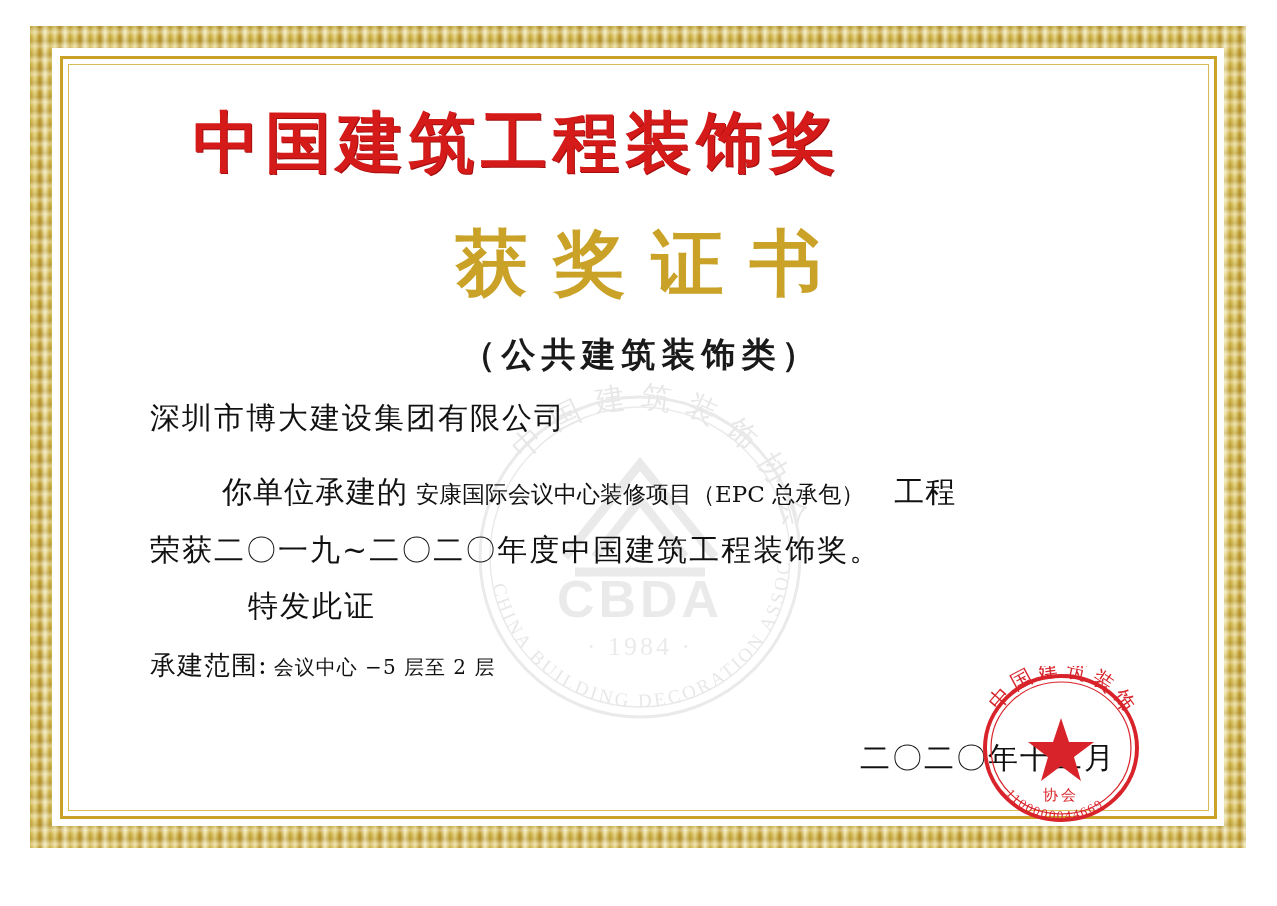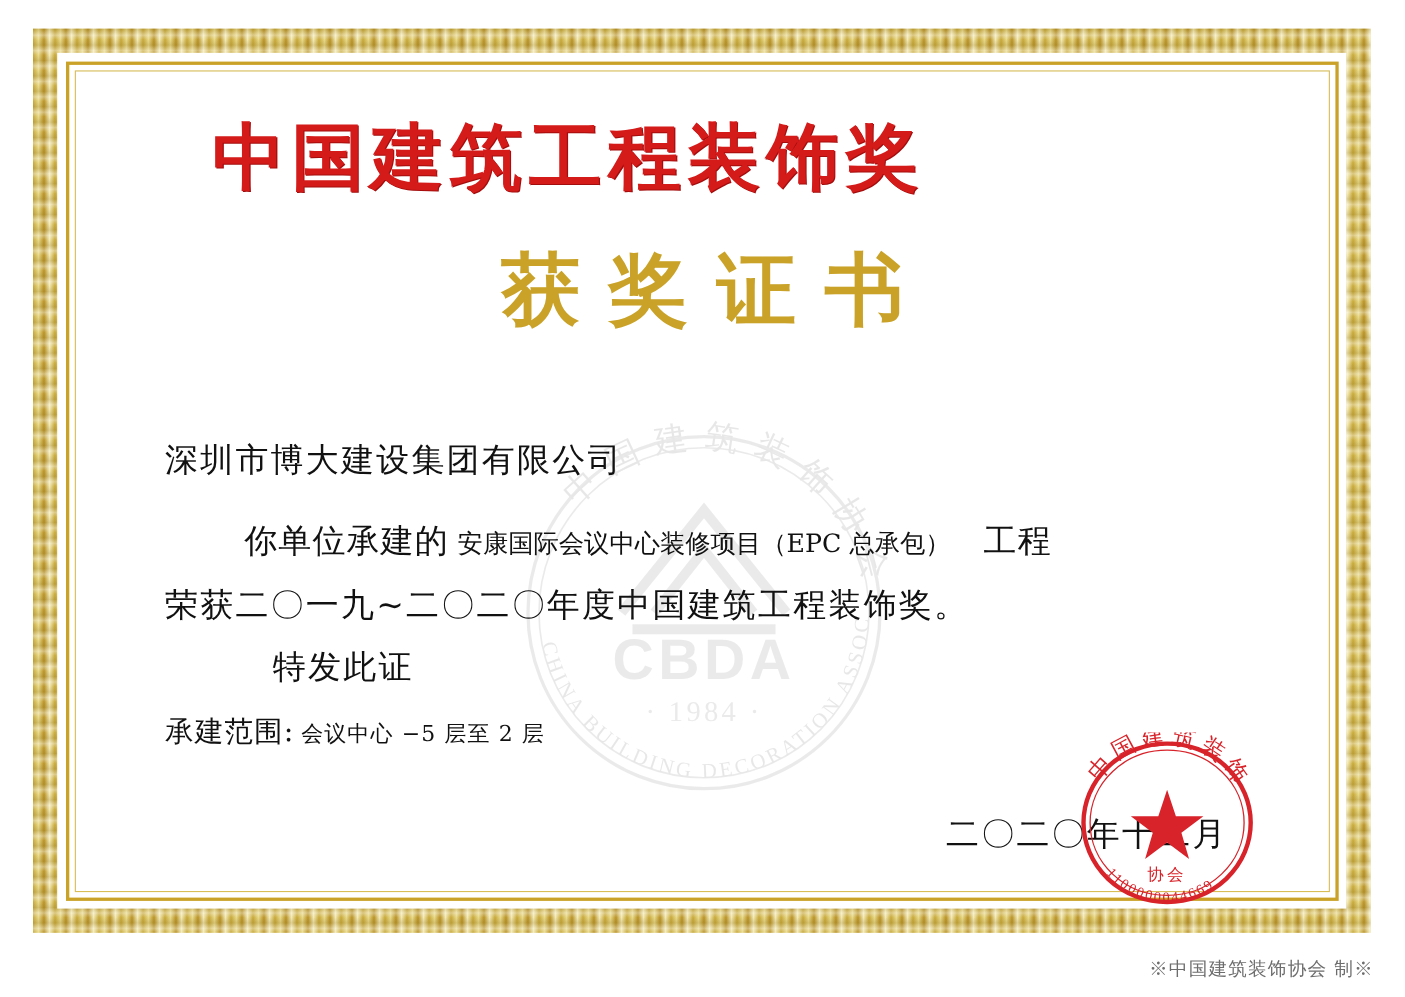--- a/index.html
+++ b/index.html
@@ -240,20 +240,21 @@
         <path d="M 140,185 L 185,128 L 230,185"></path>
         <path d="M 120,200 L 250,200"></path>
       </g>
       <text x="185" y="245" text-anchor="middle" font-size="52" font-weight="bold" font-family="Liberation Sans, sans-serif" fill="#9a9a9a" letter-spacing="4">CBDA</text>
       <text x="185" y="283" text-anchor="middle" font-size="26" font-family="Liberation Serif, serif" fill="#9a9a9a" letter-spacing="3">· 1984 ·</text>
     </svg>
   </div>
 
   <div class="title-main">中国建筑工程装饰奖</div>
   <div class="title-sub">获奖证书</div>
+  <div class="title-category">（公共建筑装饰类）</div>
 
   <div class="recipient">深圳市博大建设集团有限公司</div>
 
   <div class="line-project">
     <span class="lead">你单位承建的</span><span class="project-name">安康国际会议中心装修项目（EPC 总承包）</span><span class="trailing">工程</span>
   </div>
 
   <div class="line-award">荣获二〇一九~二〇二〇年度中国建筑工程装饰奖。</div>
 
   <div class="line-issue">
@@ -278,15 +279,14 @@
         <textPath href="#stampTop" startOffset="17%">中国建筑装饰</textPath>
       </text>
       <text font-size="13" font-family="Liberation Serif, serif" fill="#d8232a" letter-spacing="2">
         <textPath href="#stampBottom" startOffset="22%">1100000044669</textPath>
       </text>
       <polygon fill="#d8232a" points="100,52 108,76 133,76 113,91 120,115 100,100 80,115 87,91 67,76 92,76"></polygon>
       <text x="100" y="134" text-anchor="middle" font-size="15" font-family="DejaVu Serif, serif" fill="#d8232a" letter-spacing="3">协会</text>
     </svg>
   </div>
 
-  <div class="footer-note">※中国建筑装饰协会 制※</div>
 
 </div>
 
 </body></html>

